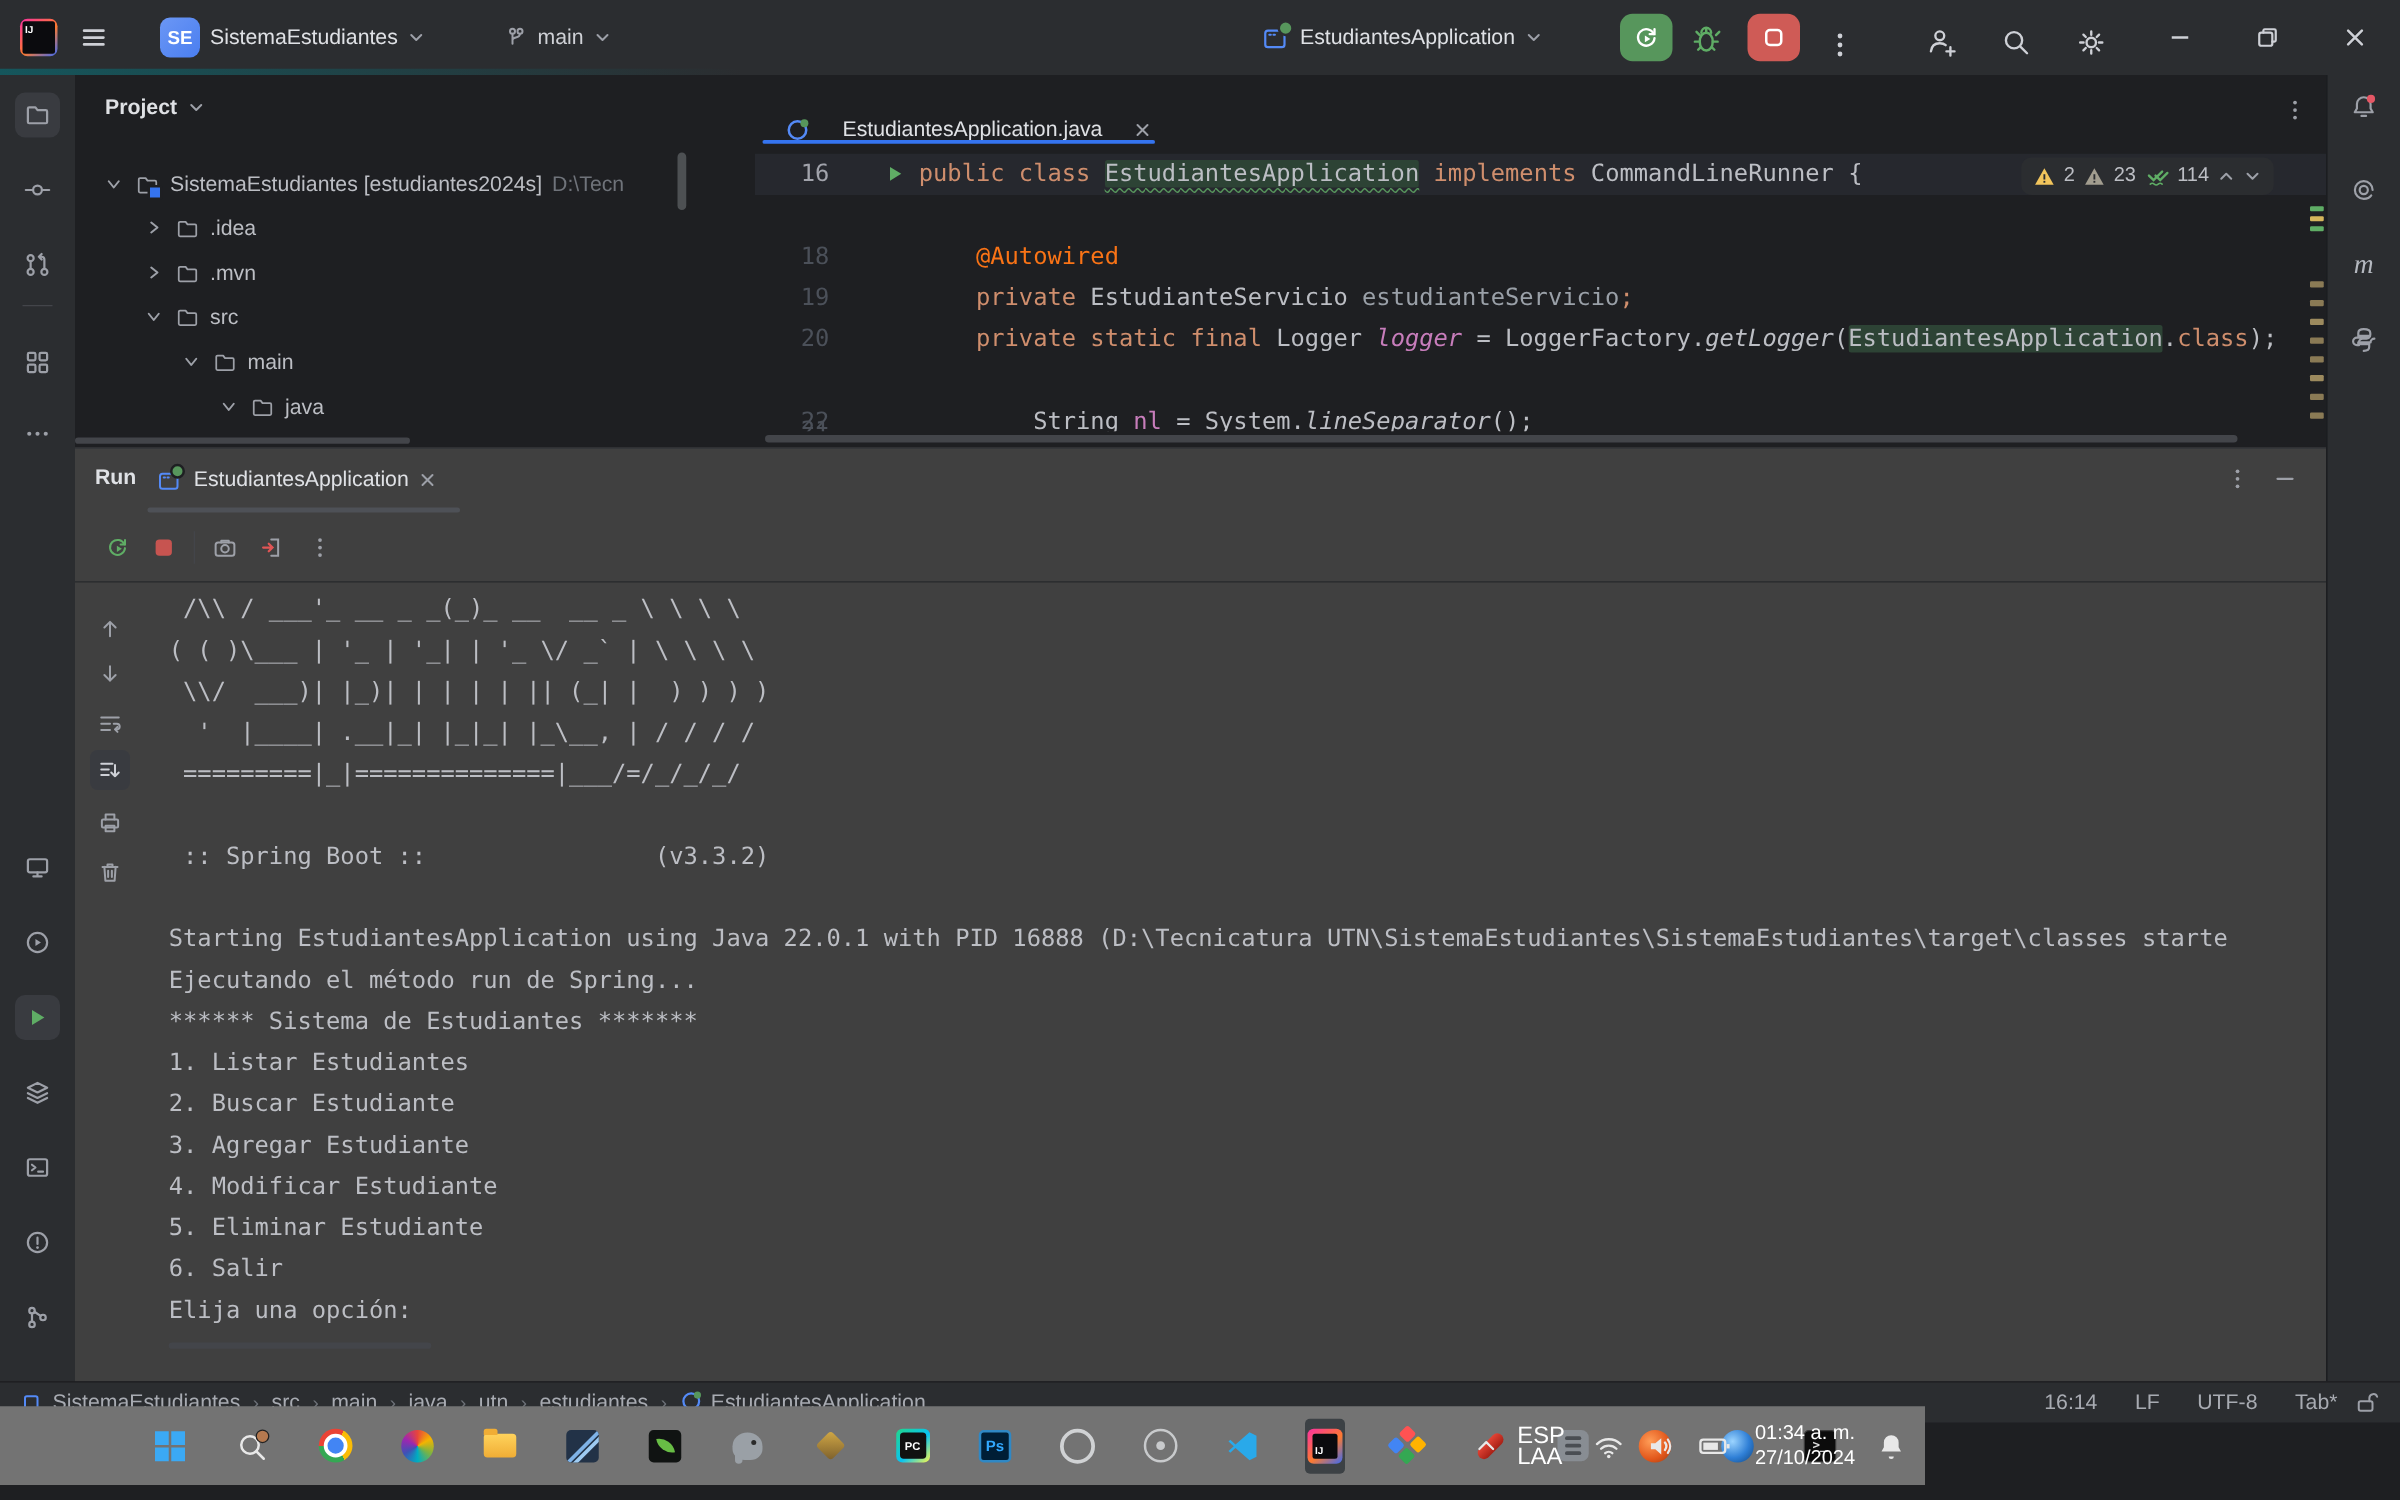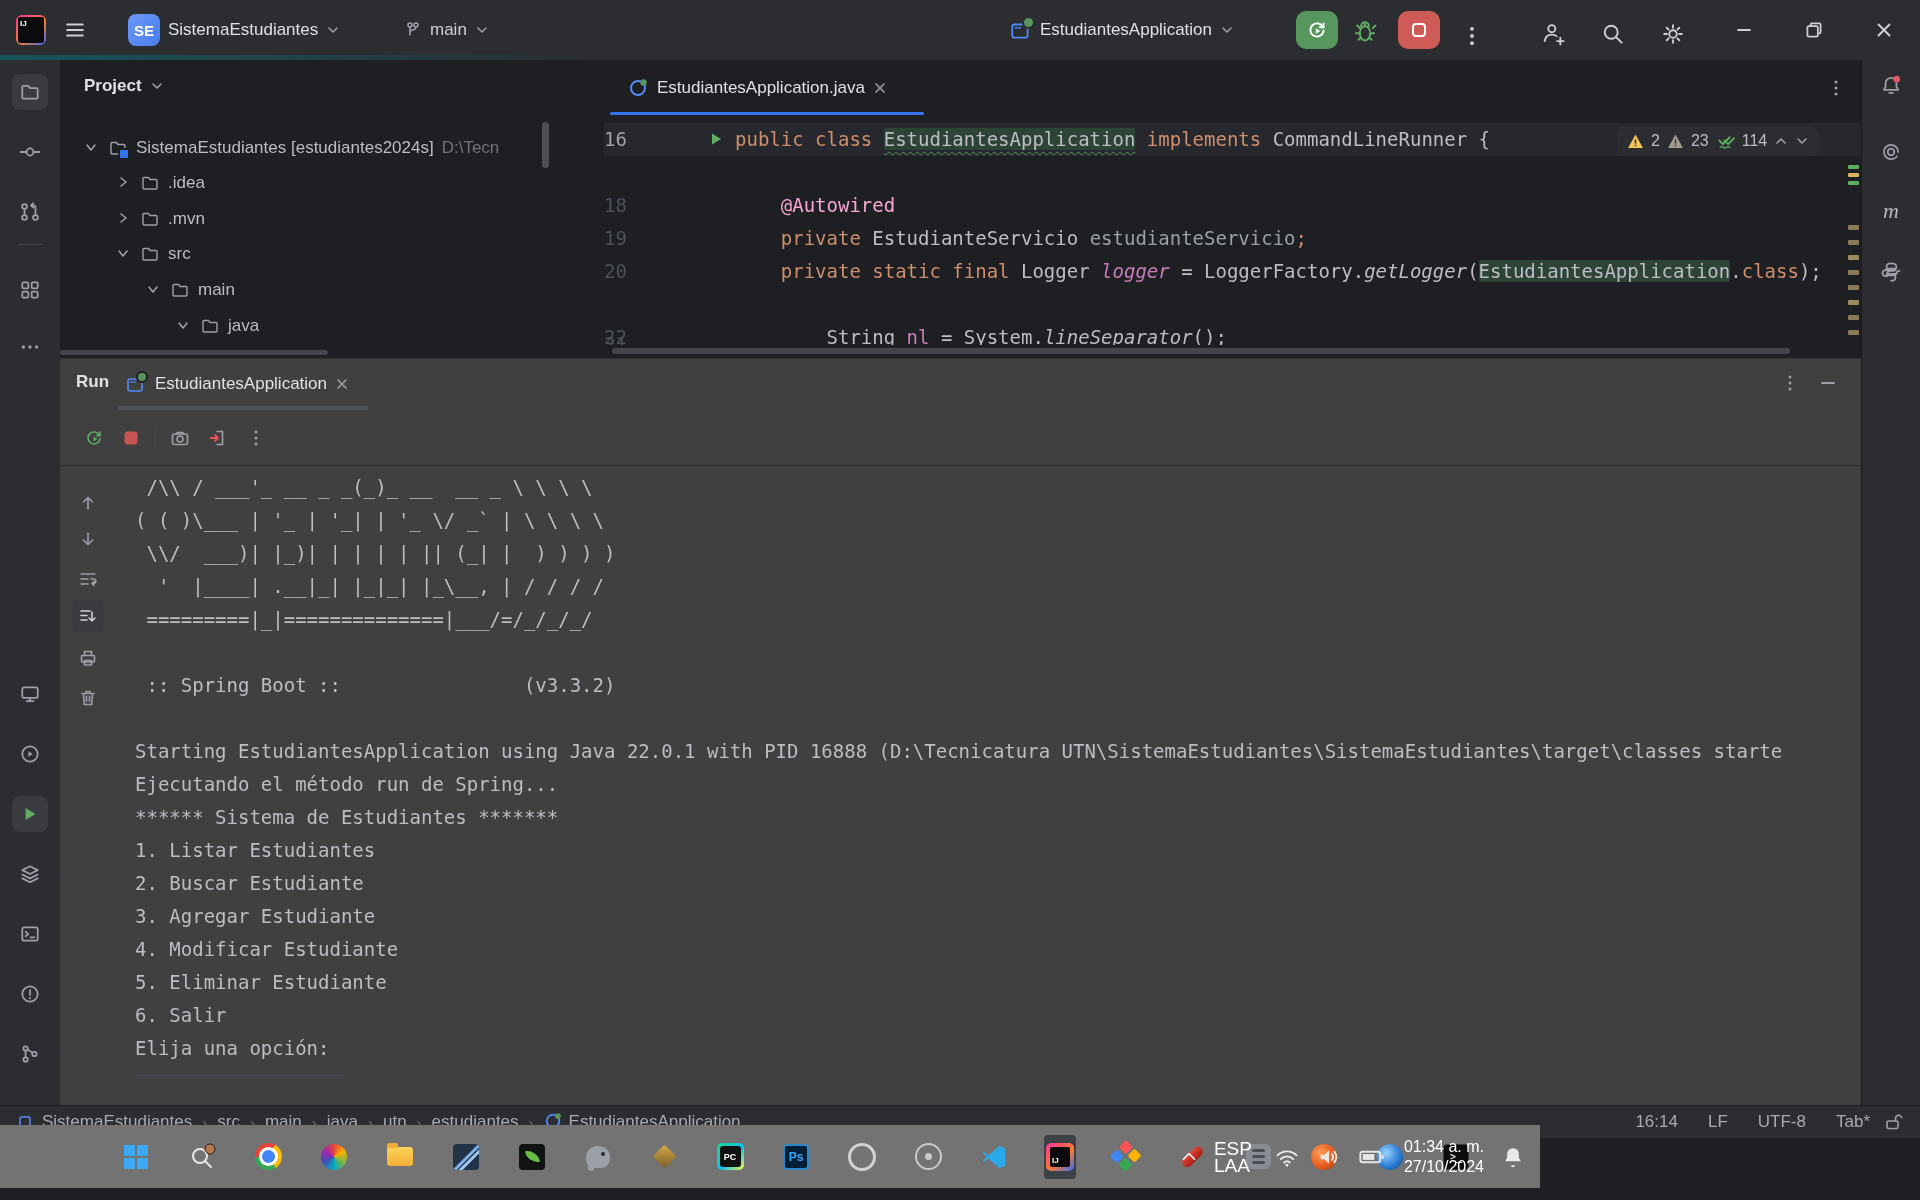--- a/index.html
+++ b/index.html
@@ -35,31 +35,31 @@
   .tree-row .chev{width:16px;height:16px;margin-right:8px}
   .tree-row .chev svg{transition:none}
   .chev.exp svg{transform:rotate(90deg)}
   .tree-ico{position:relative;width:20px;height:20px;margin-right:8px}
   .proj-badge{position:absolute;right:-2px;bottom:-2px;width:8px;height:8px;background:#3574f0;border:2px solid #1e1f22;border-radius:2px}
   .tree-path{color:#6f737a;margin-left:8px}
   .vthumb{background:#4d5053;border-radius:4px}
   .hthumb{background:#43454a;border-radius:3px}
   
   #editor{left:604px;top:60px;width:1257px;height:298px;background:#1e1f22;overflow:hidden}
-  #editor-tab{position:absolute;left:14px;top:0;height:56px;display:flex;align-items:center;gap:9px;padding:0 10px;color:#dfe1e5;font-size:17px}
+  #editor-tab{position:absolute;left:14px;top:0;height:56px;display:flex;align-items:center;gap:26px;padding:16px 10px;color:#dfe1e5;font-size:17px}
   #tab-underline{position:absolute;left:6px;top:52px;width:314px;height:3px;background:#3574f0;border-radius:2px}
   #editor-kebab{position:absolute;left:1222px;top:18px}
   #code-lines{position:absolute;left:0;top:56px;width:1257px;height:229px;overflow:hidden}
   .code-row{position:absolute;left:0;width:1257px;height:33px}
   .code-row.cur{background:#26282e}
-  .lnum{position:absolute;left:0;width:96px;text-align:left;color:#4b5059;font:19px/33px "DejaVu Sans Mono",monospace}
+  .lnum{position:absolute;left:0;width:96px;text-align:center;color:#4b5059;font:19px/33px "DejaVu Sans Mono",monospace}
   .lnum.cur{color:#a1a3ab}
   .run-arrow{position:absolute;left:104px;top:8px}
   .ltext{position:absolute;left:131px;top:0;font:19px/33px "DejaVu Sans Mono",monospace;white-space:pre;color:#bcbec4}
-  .tk-kw{color:#cf8e6d}.tk-pln{color:#bcbec4}.tk-ann{color:#f9a8d4}.tk-gry{color:#9aa0a8}.tk-fld{color:#c77dbb}
+  .tk-kw{color:#cf8e6d}.tk-pln{color:#bcbec4}.tk-ann{color:#f97316}.tk-gry{color:#9aa0a8}.tk-fld{color:#c77dbb}
   .it{font-style:italic}
   .hl{background:#2d4335;border-radius:2px}
   .wavy{text-decoration:underline;text-decoration-style:wavy;text-decoration-color:#57965c;text-decoration-thickness:1px;text-underline-offset:5px}
   #insp-widget{position:absolute;left:1013px;top:66px;height:30px;background:#2b2d30;border-radius:8px;display:flex;align-items:center;gap:7px;padding:0 10px;font-size:16px;color:#bcbec4}
   .stripe{position:absolute;left:1244px;width:11px;border-radius:1px}
   #editor-hthumb{position:absolute;left:8px;top:288px;width:1178px;height:6px;background:#43454a;border-radius:3px}
   
   #run-panel{left:60px;top:358px;width:1801px;height:747px;background:#404040;border-top:1px solid #323438}
   #run-title{position:absolute;left:16px;top:13px;font-size:17px;font-weight:600;color:#dfe1e5}
   #run-tab{position:absolute;left:66px;top:8px;height:34px;display:flex;align-items:center;gap:9px;color:#dfe1e5;font-size:17px}

